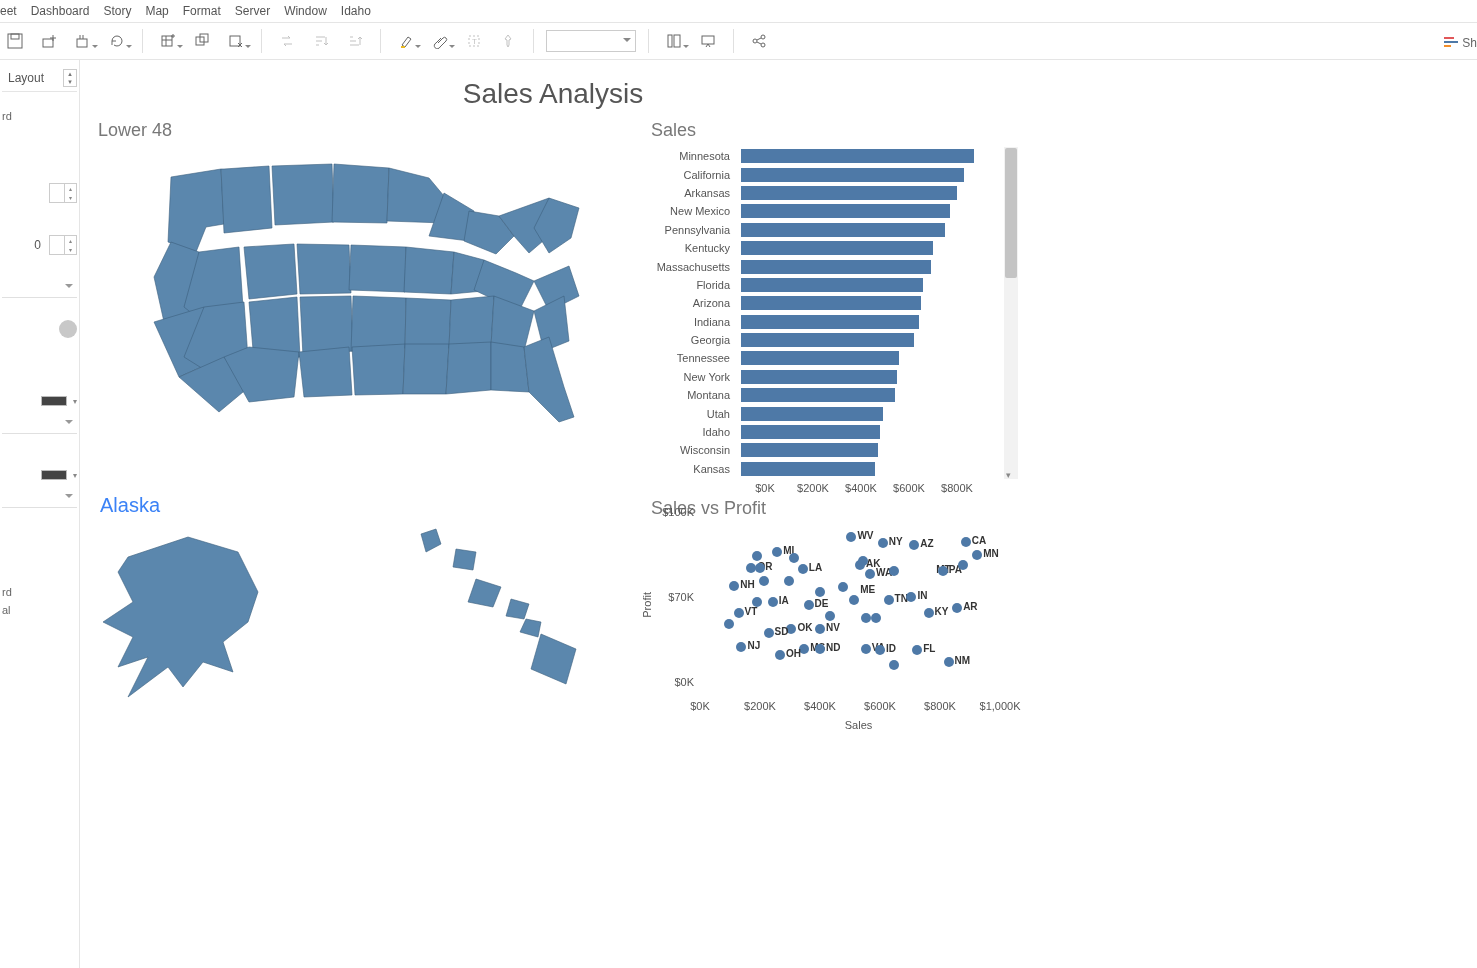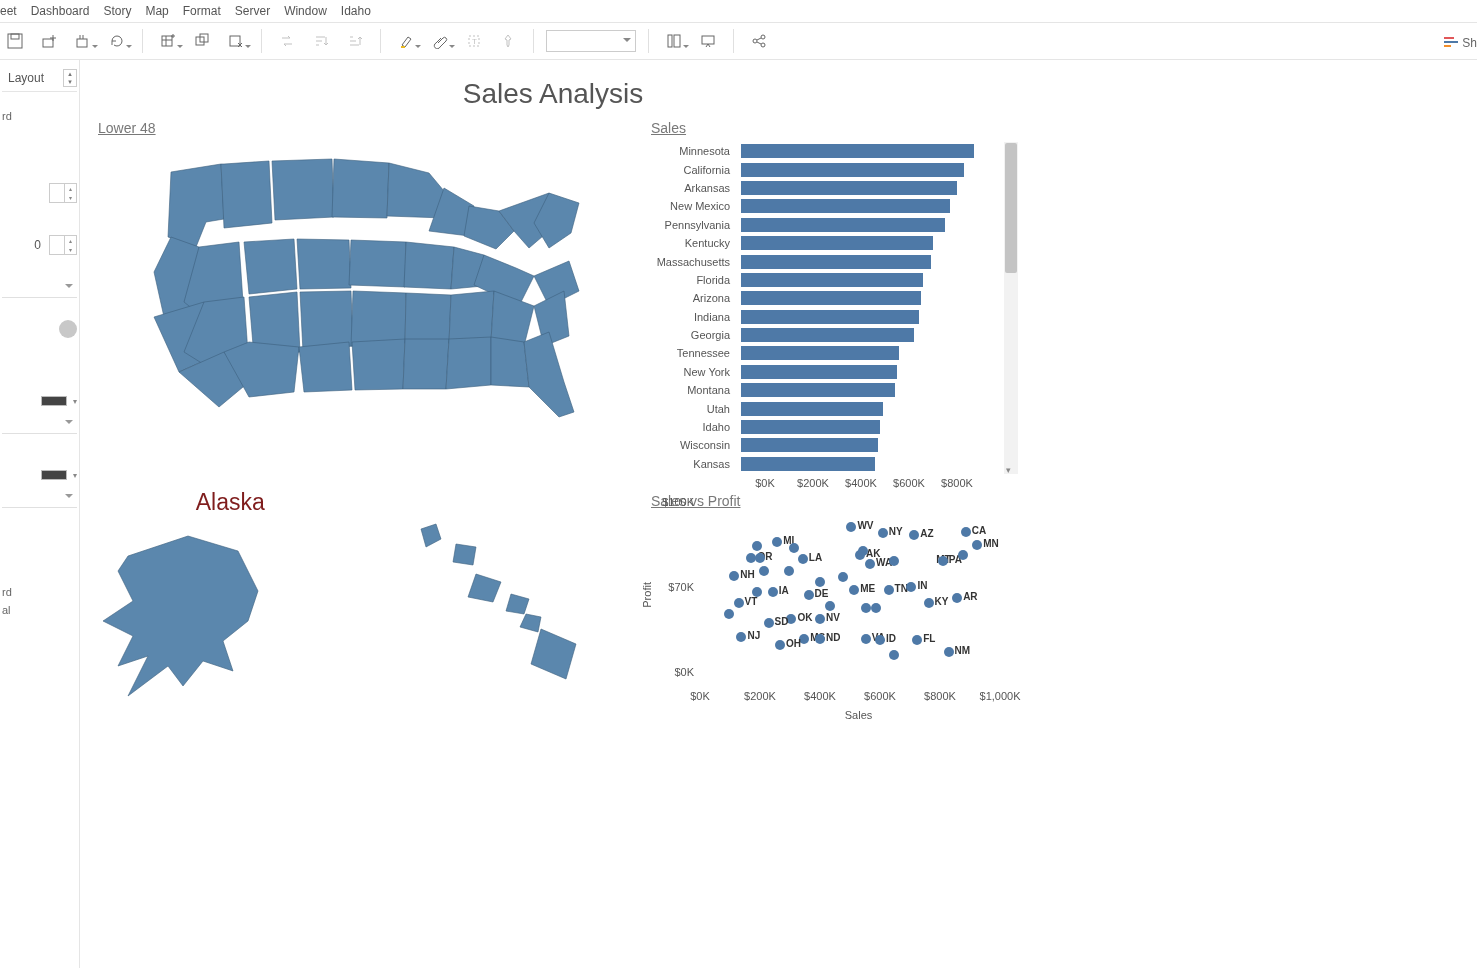--- a/index.html
+++ b/index.html
@@ -33,25 +33,25 @@
   .dd-row::after { content: ""; position: absolute; right: 4px; top: 8px; border: 4px solid transparent; border-top-color: #999; }
   .circle-swatch { width: 18px; height: 18px; border-radius: 50%; background: #c8c8c8; margin-left: auto; }
   .line-swatch { width: 26px; height: 10px; border: 1px solid #bbb; background: #444; margin: 0 2px; }
   .lp-title { font-size: 11px; }
 
   
   .canvas { position: absolute; left: 80px; top: 60px; right: 0; bottom: 0; background: #fff; }
   .dashboard { width: 930px; margin-left: 8px; background: #fff; }
   .dash-title { text-align: center; font-size: 28px; color: #555; font-weight: 400; padding: 18px 0 6px; }
   .grid4 { display: grid; grid-template-columns: 545px 1fr; grid-template-rows: auto auto; gap: 0 8px; }
-  .section-title { font-size: 14px; color: #787878; font-weight: 400; margin: 4px 0 6px 10px; text-decoration: underline; }
+  .section-title { font-size: 18px; color: #787878; font-weight: 400; margin: 4px 0 6px 10px; }
   .mapbox { height: 290px; display: flex; align-items: center; justify-content: center; }
   .mini-maps { display: flex; height: 260px; }
   .mini-maps > div { flex: 1; }
-  .mini-title { font-size: 23px; color: #7f1d1d; padding-left: 12px; text-align: center; }
+  .mini-title { font-size: 20px; color: #3b82f6; padding-left: 12px; }
 
   
   .barchart { position: relative; padding-right: 18px; }
   .bars { padding-left: 100px; }
   .barrow { display: flex; align-items: center; height: 18.4px; font-size: 11px; }
   .barlabel { width: 95px; text-align: right; padding-right: 6px; color: #555; font-size: 11px; position: absolute; left: 0; }
   .bar { height: 14px; background: #4e79a7; }
   .bar-x-axis { display: flex; padding-left: 100px; font-size: 11px; color: #555; padding-top: 4px; gap: 0; }
   .bar-x-axis span { width: 48px; text-align: center; }
   .vscroll { position: absolute; right: 0; top: 0; width: 14px; height: 332px; background: #f2f2f2; }
@@ -475,21 +475,21 @@
               <div class="ptlbl" style="left: 34.2857px; bottom: 108.476px;">NH</div>
               <div class="pt" style="left: 188.571px; bottom: 93.9048px;"></div>
               <div class="ptlbl" style="left: 188.571px; bottom: 93.9048px;">TN</div>
               <div class="pt" style="left: 211.429px; bottom: 97.1429px;"></div>
               <div class="ptlbl" style="left: 211.429px; bottom: 97.1429px;">IN</div>
               <div class="pt" style="left: 72.8571px; bottom: 92.2857px;"></div>
               <div class="ptlbl" style="left: 72.8571px; bottom: 92.2857px;">IA</div>
               <div class="pt" style="left: 108.571px; bottom: 89.0476px;"></div>
               <div class="ptlbl" style="left: 108.571px; bottom: 89.0476px;">DE</div>
               <div class="pt" style="left: 154.286px; bottom: 93.9048px;"></div>
-              <div class="ptlbl" style="left: 154.286px; bottom: 94px;">ME</div>
+              <div class="ptlbl" style="left: 154.286px; bottom: 103px;">ME</div>
               <div class="pt" style="left: 228.571px; bottom: 80.9524px;"></div>
               <div class="ptlbl" style="left: 228.571px; bottom: 80.9524px;">KY</div>
               <div class="pt" style="left: 257.143px; bottom: 85.8095px;"></div>
               <div class="ptlbl" style="left: 257.143px; bottom: 85.8095px;">AR</div>
               <div class="pt" style="left: 38.5714px; bottom: 80.9524px;"></div>
               <div class="ptlbl" style="left: 38.5714px; bottom: 80.9524px;">VT</div>
               <div class="pt" style="left: 120px; bottom: 64.7619px;"></div>
               <div class="ptlbl" style="left: 120px; bottom: 64.7619px;">NV</div>
               <div class="pt" style="left: 91.4286px; bottom: 64.7619px;"></div>
               <div class="ptlbl" style="left: 91.4286px; bottom: 64.7619px;">OK</div>

